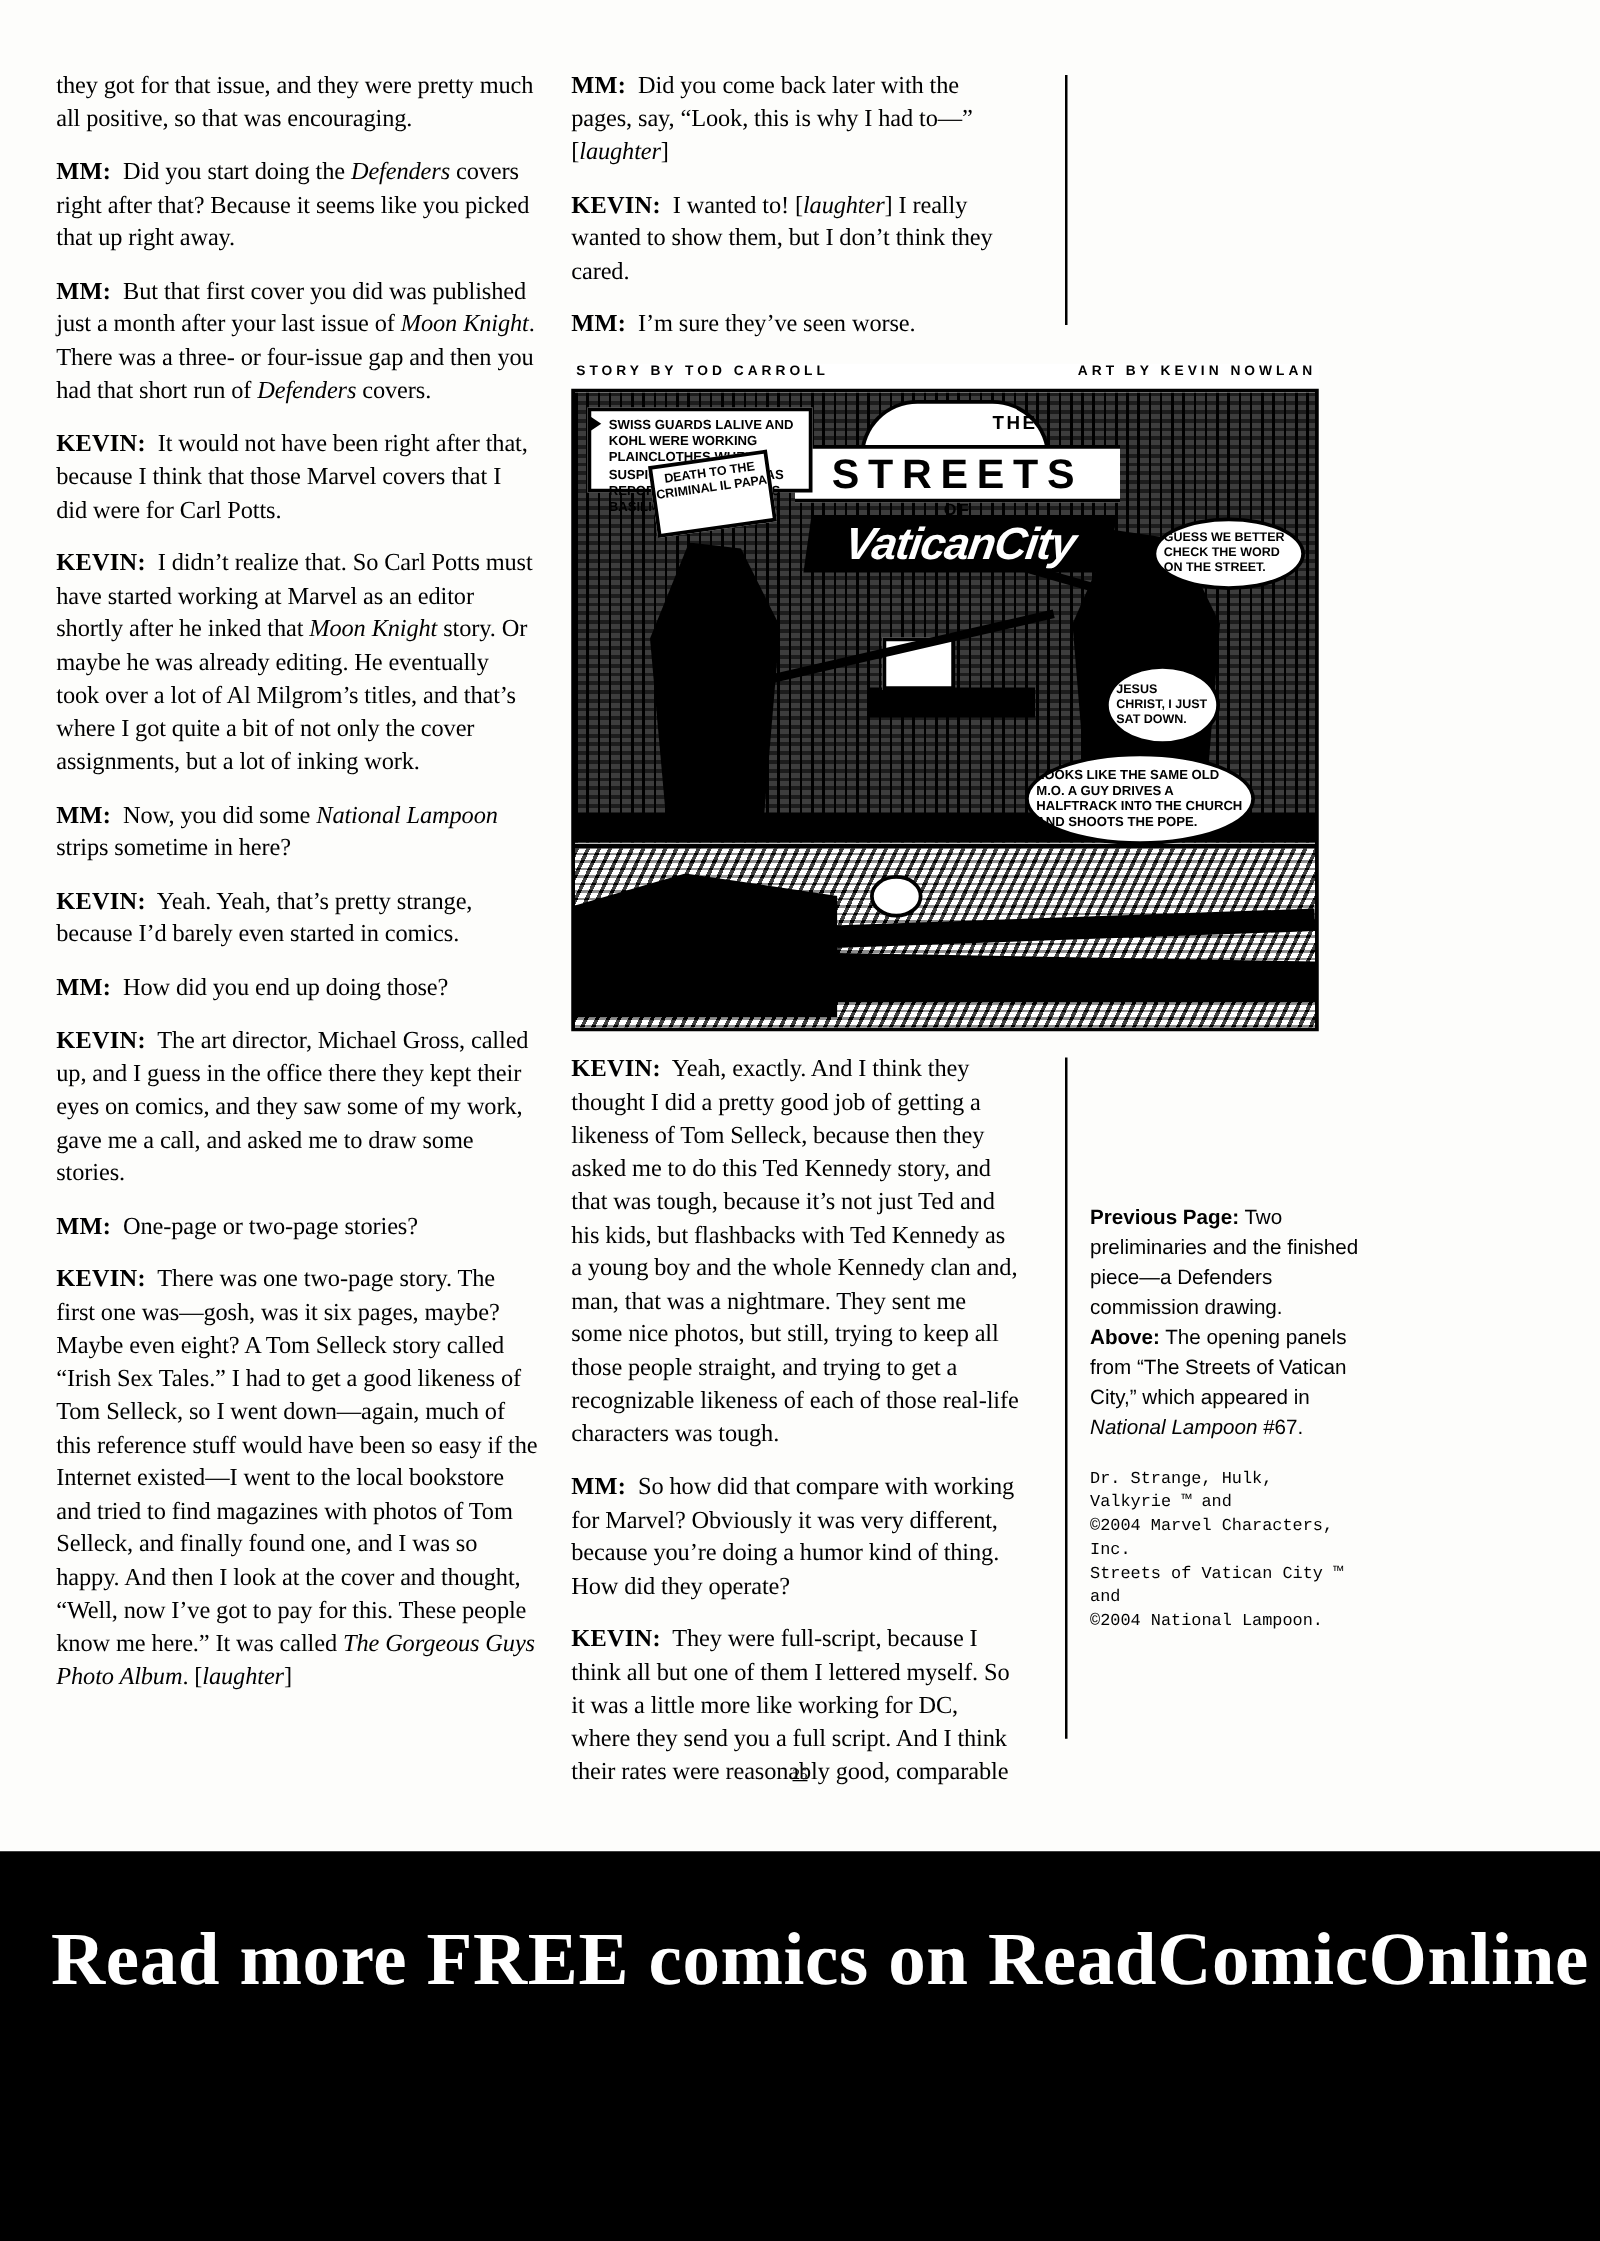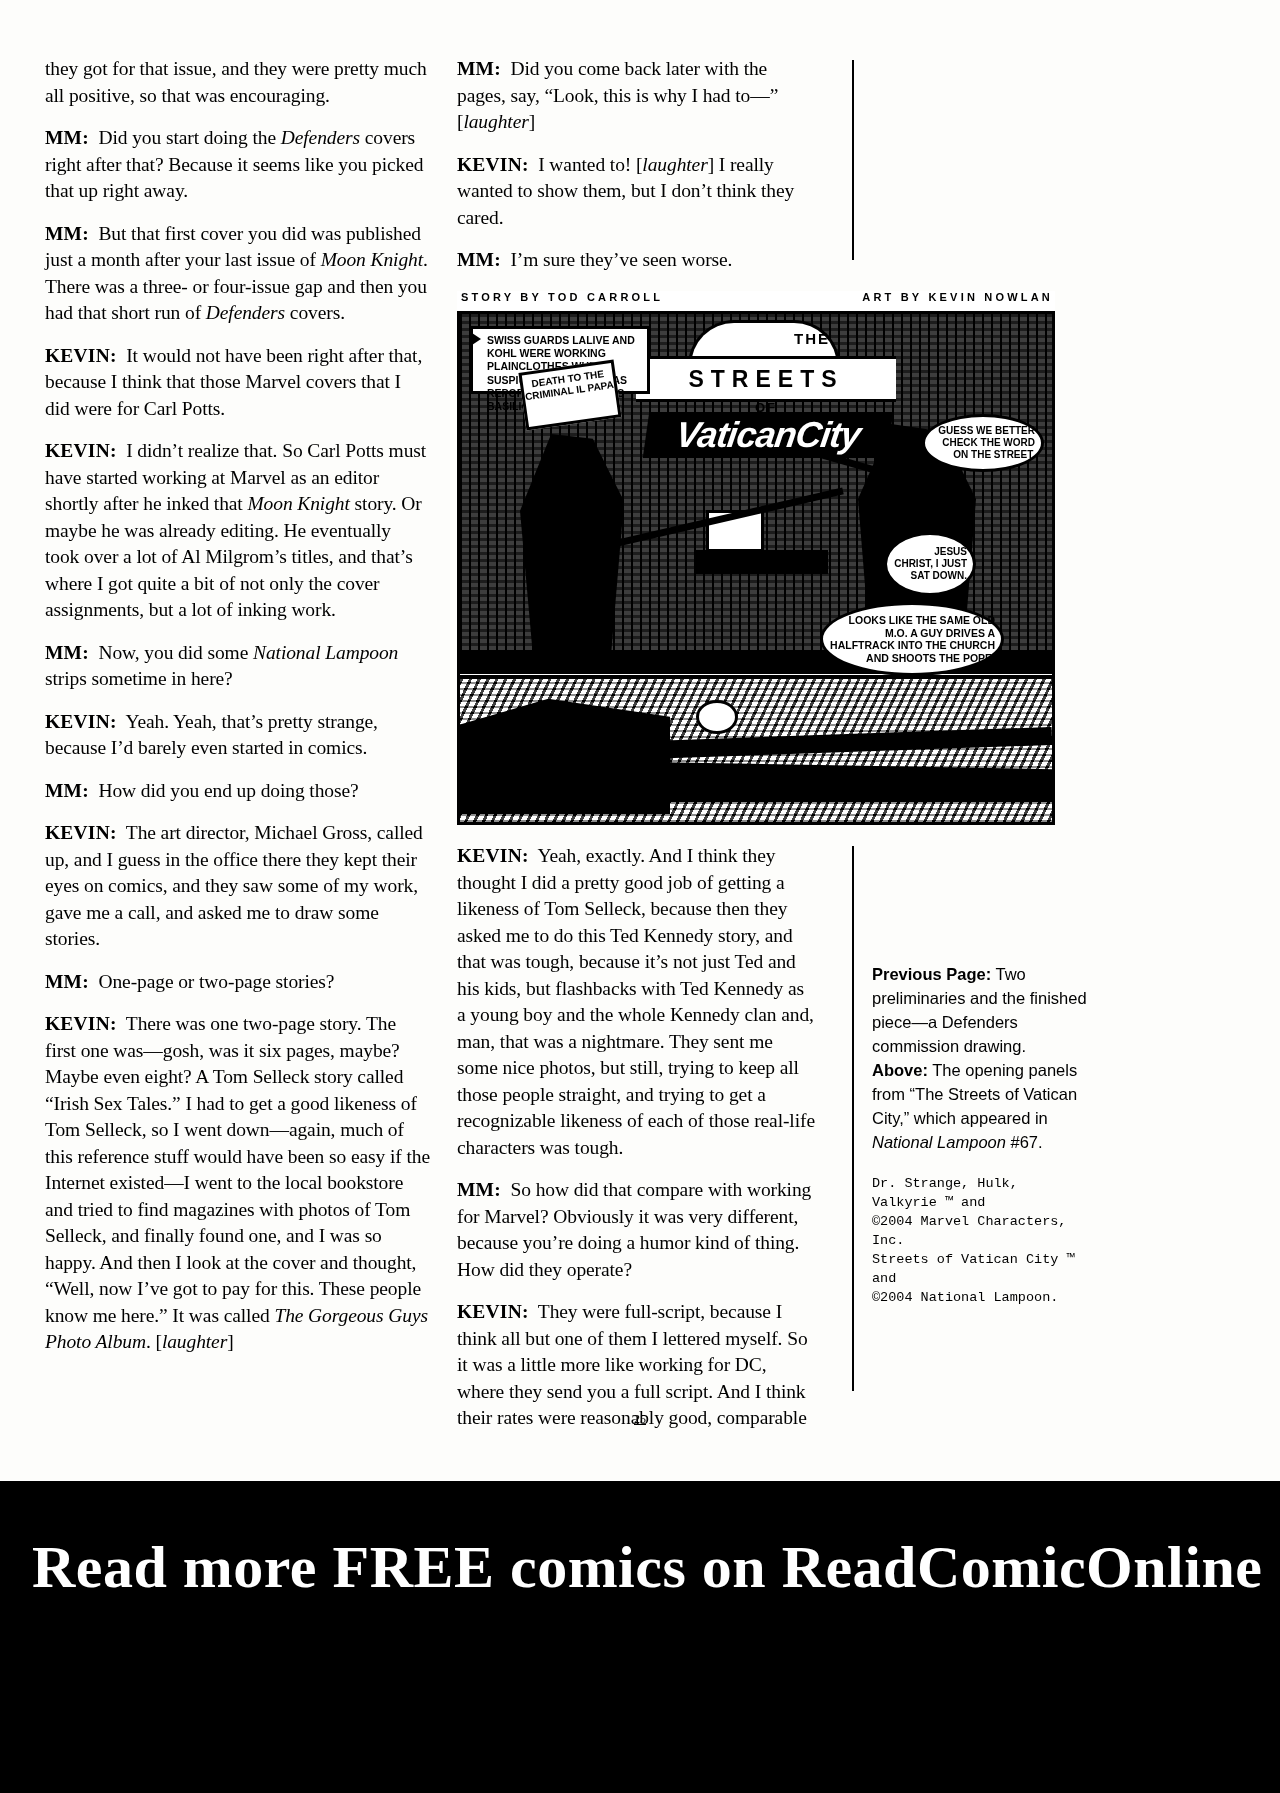--- a/index.html
+++ b/index.html
@@ -72,20 +72,21 @@
     text-decoration:underline;
   }
 
   
   .banner {
     position:absolute; left:0; top:1481px; width:1280px; height:312px;
     background:#000;
   }
   .banner-inner {
     position:absolute; left:0; top:52px; width:1280px;
+    text-align:center;
     padding-left:32px;
   }
   .banner-text {
     color:#fff;
     font-family:"Liberation Serif", serif;
     font-weight:bold;
     font-size:60px;
     letter-spacing:0.5px;
     white-space:nowrap;
   }
@@ -154,21 +155,21 @@
   .logo .the {
     position:absolute; left:52px; top:10px; width:152px;
     text-align:center;
     font-family:"Liberation Sans", sans-serif;
     font-weight:bold; font-size:15px; letter-spacing:2px;margin-left:48px;
   }
   .logo .streets {
     position:absolute; left:0px; top:36px; width:260px;
     text-align:center;
     font-family:"Liberation Sans", sans-serif;
-    font-weight:bold; font-size:23px; letter-spacing:7px;
+    font-weight:bold; font-size:33px; letter-spacing:7px;
     background:#fff;
     border-top:3px solid #000;
     border-bottom:3px solid #000;
     line-height:40px;
   }
   .logo .of {
     position:absolute; left:0px; top:80px; width:260px;
     text-align:center;
     font-family:"Liberation Sans", sans-serif;
     font-weight:bold; font-size:13px; letter-spacing:2px;
@@ -204,21 +205,21 @@
   }
 
   
   .balloon {
     position:absolute;
     background:#fff;
     border:3px solid #000;
     border-radius:50%;
     font-family:"Liberation Sans", sans-serif;
     font-weight:bold;
-    text-align:right;
+    text-align:left;
     display:flex; align-items:center; justify-content:center;
     z-index:8;
     padding:6px;
   }
   #balloon-jesus {
     left:424px; top:218px; width:92px; height:64px;
     font-size:10px; line-height:12px;
   }
   #balloon-looks {
     left:360px; top:288px; width:184px; height:74px;

